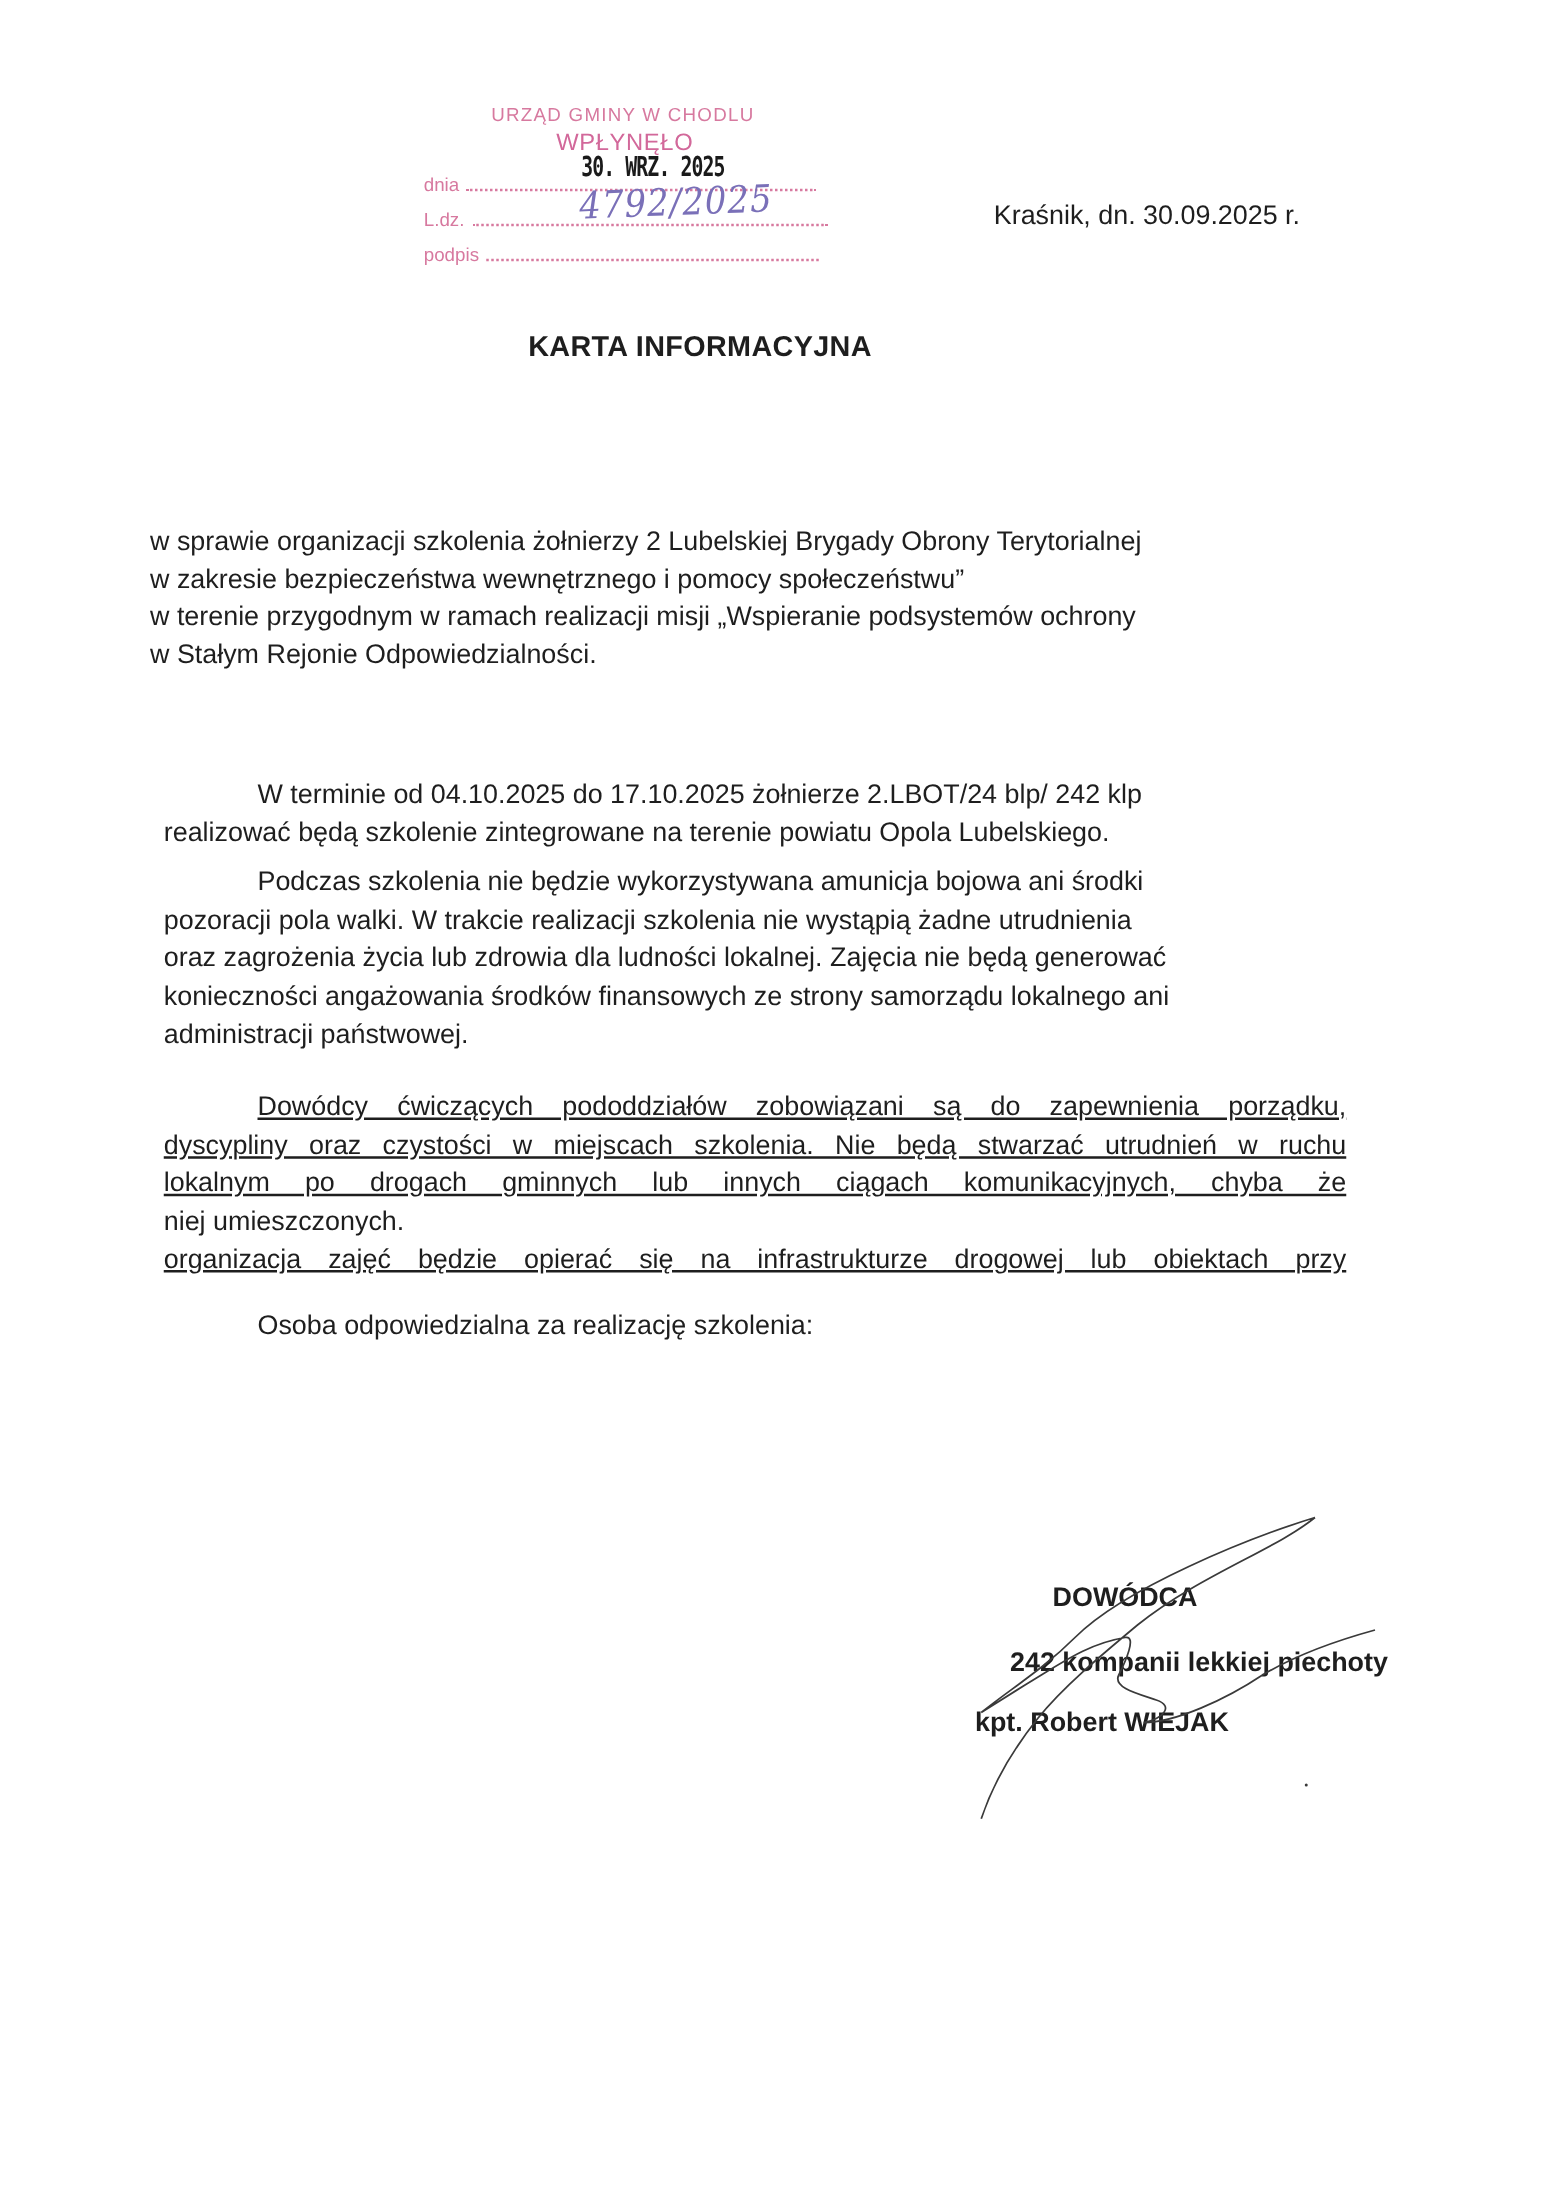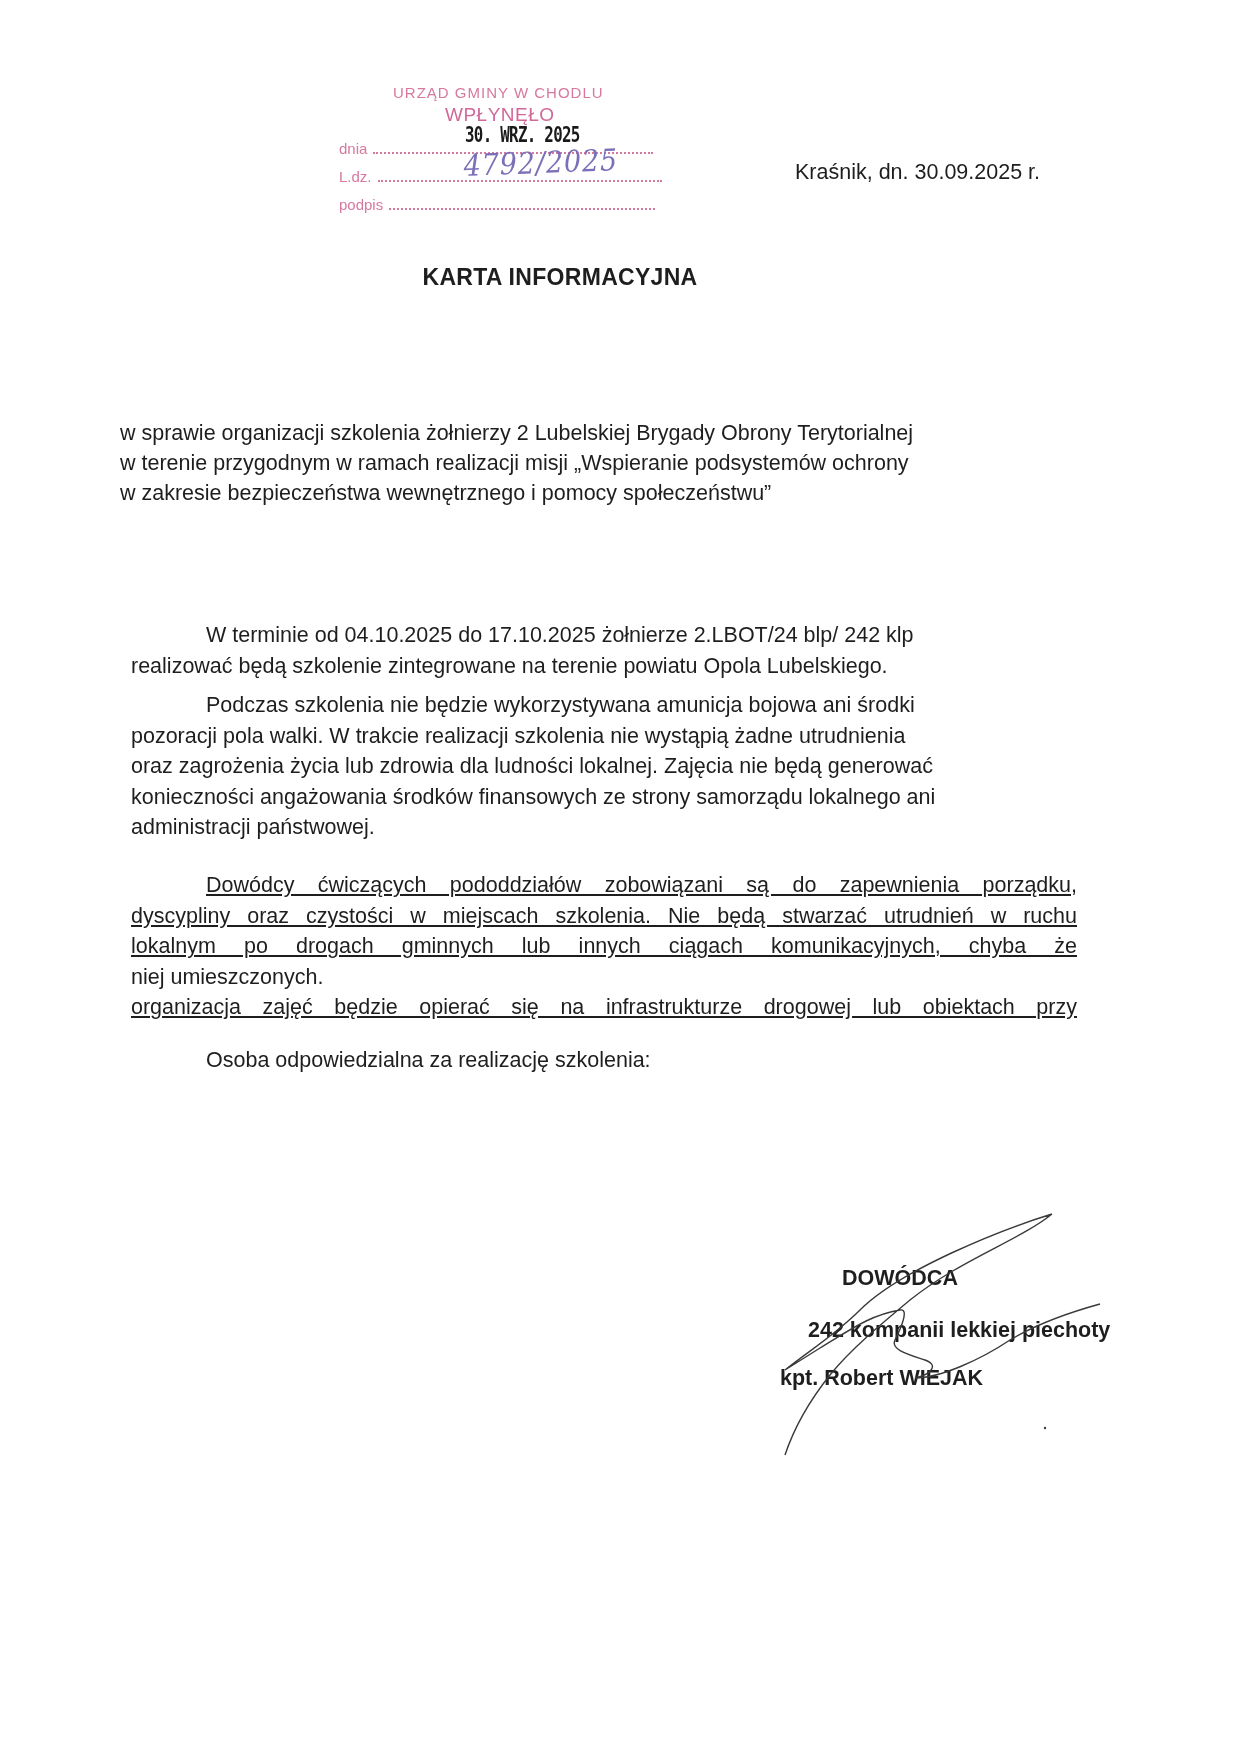--- a/index.html
+++ b/index.html
@@ -65,22 +65,23 @@
   </div>
   <div class="hand">4792/2025</div>
 </div>
 
 <div class="abs place-date">Kraśnik, dn. 30.09.2025 r.</div>
 
 <div class="abs title">KARTA INFORMACYJNA</div>
 
 <div class="abs subject">
   <span class="ln">w sprawie organizacji szkolenia żołnierzy 2 Lubelskiej Brygady Obrony Terytorialnej</span>
+  <span class="ln">w zakresie bezpieczeństwa wewnętrznego i pomocy społeczeństwu”</span>
   <span class="ln">w terenie przygodnym w ramach realizacji misji „Wspieranie podsystemów ochrony</span>
-  <span class="ln">w zakresie bezpieczeństwa wewnętrznego i pomocy społeczeństwu”</span>
+  <span class="ln">w Stałym Rejonie Odpowiedzialności.</span>
 </div>
 
 <div class="abs para p1">
   <span class="ln indent">W terminie od 04.10.2025 do 17.10.2025 żołnierze 2.LBOT/24 blp/ 242 klp</span>
   <span class="ln">realizować będą szkolenie zintegrowane na terenie powiatu Opola Lubelskiego.</span>
 </div>
 
 <div class="abs para p2">
   <span class="ln indent">Podczas szkolenia nie będzie wykorzystywana amunicja bojowa ani środki</span>
   <span class="ln">pozoracji pola walki. W trakcie realizacji szkolenia nie wystąpią żadne utrudnienia</span>

